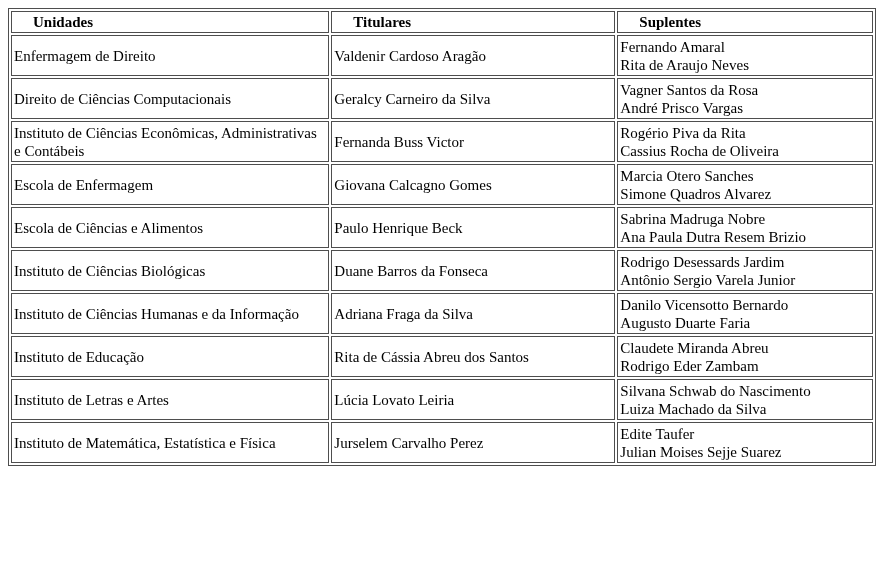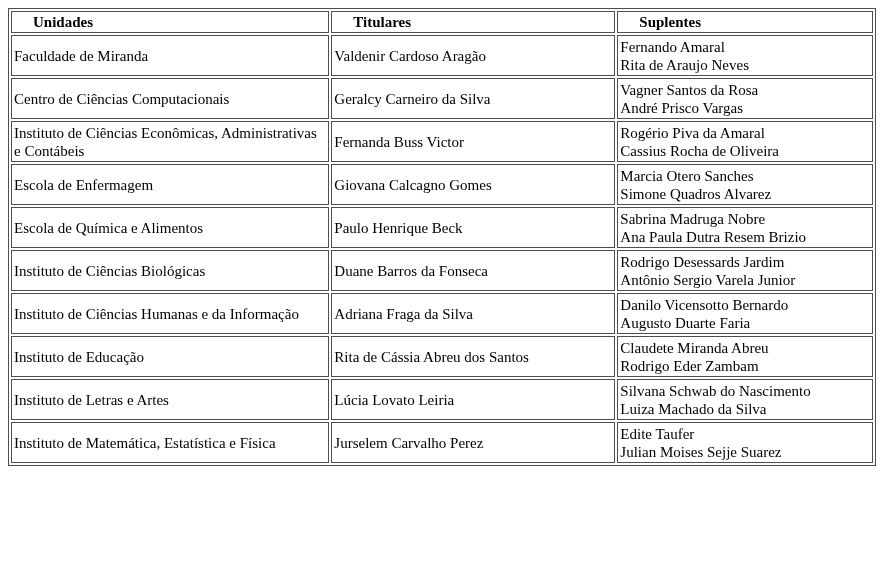--- a/index.html
+++ b/index.html
@@ -61,45 +61,45 @@
     </colgroup>
     <thead>
       <tr>
         <th>Unidades</th>
         <th>Titulares</th>
         <th>Suplentes</th>
       </tr>
     </thead>
     <tbody>
       <tr>
-        <td>Faculdade de Miranda</td>
+        <td>Enfermagem de Direito</td>
         <td>Valdenir Cardoso Aragão</td>
         <td class="sup">Fernando Amaral
 Rita de Araujo Neves</td>
       </tr>
       <tr>
-        <td>Centro de Ciências Computacionais</td>
+        <td>Direito de Ciências Computacionais</td>
         <td>Geralcy Carneiro da Silva</td>
         <td class="sup">Vagner Santos da Rosa
 André Prisco Vargas</td>
       </tr>
       <tr>
         <td>Instituto de Ciências Econômicas, Administrativas e Contábeis</td>
         <td>Fernanda Buss Victor</td>
-        <td class="sup">Rogério Piva da Amaral
+        <td class="sup">Rogério Piva da Rita
 Cassius Rocha de Oliveira</td>
       </tr>
       <tr>
         <td>Escola de Enfermagem</td>
         <td>Giovana Calcagno Gomes</td>
         <td class="sup">Marcia Otero Sanches
 Simone Quadros Alvarez</td>
       </tr>
       <tr>
-        <td>Escola de Química e Alimentos</td>
+        <td>Escola de Ciências e Alimentos</td>
         <td>Paulo Henrique Beck</td>
         <td class="sup">Sabrina Madruga Nobre
 Ana Paula Dutra Resem Brizio</td>
       </tr>
       <tr>
         <td>Instituto de Ciências Biológicas</td>
         <td>Duane Barros da Fonseca</td>
         <td class="sup">Rodrigo Desessards Jardim
 Antônio Sergio Varela Junior</td>
       </tr>

